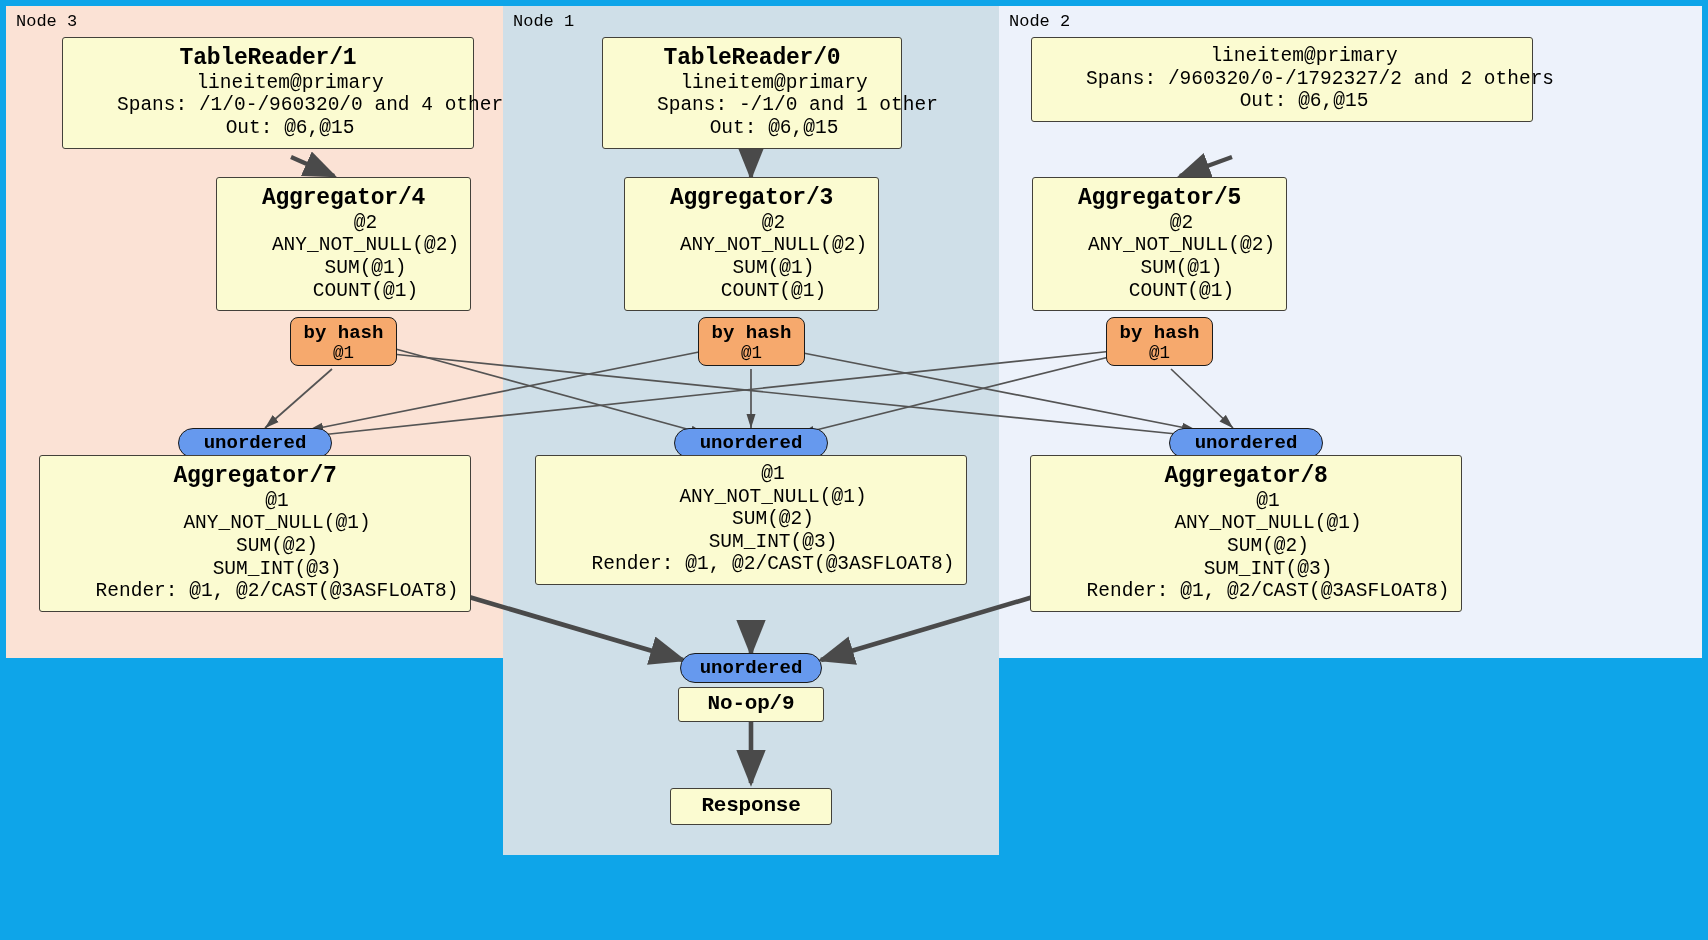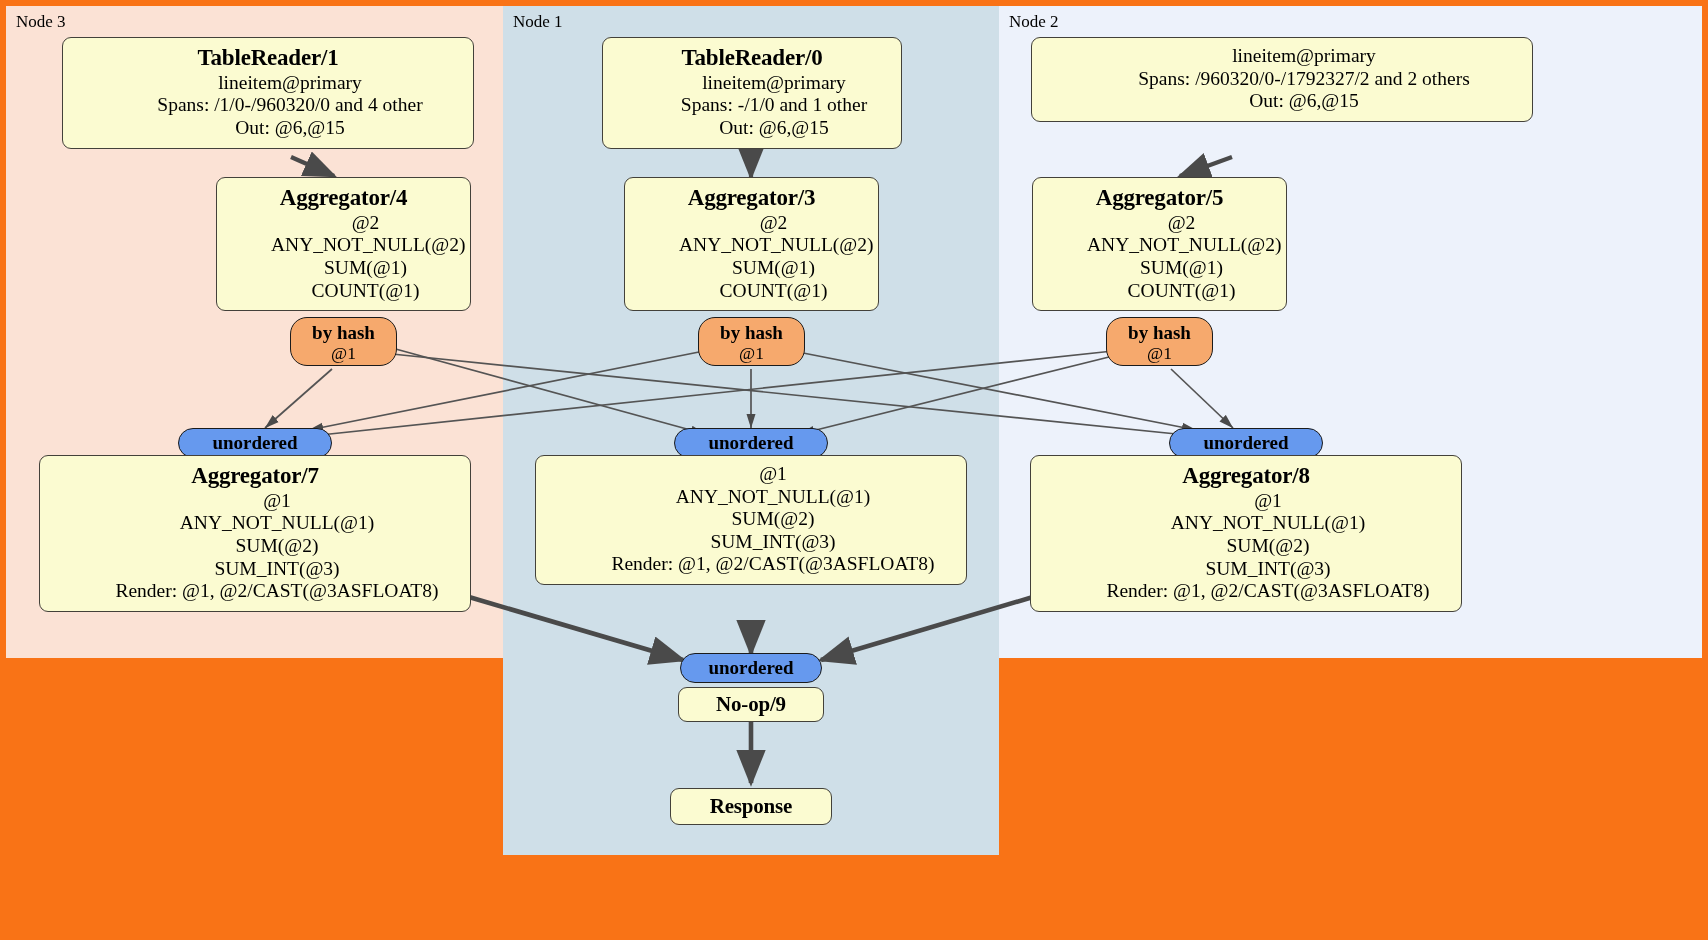--- a/index.html
+++ b/index.html
@@ -4,22 +4,22 @@
 <style>
   html, body {
     margin: 0;
     padding: 0;
     background: #ffffff;
   }
   #stage {
     position: relative;
     width: 1708px;
     height: 940px;
-    background: #f97316;
-    font-family: Liberation Serif, serif;
+    background: #0ea5e9;
+    font-family: Liberation Mono, monospace;
     overflow: hidden;
   }
 
   
   .panel {
     position: absolute;
     box-sizing: border-box;
   }
   .panel-label {
     position: absolute;
@@ -41,21 +41,21 @@
     height: 940px;
     pointer-events: none;
   }
 
   
   .box {
     position: absolute;
     box-sizing: border-box;
     background: #fbfbd1;
     border: 1.6px solid #43413a;
-    border-radius: 9px;
+    border-radius: 3px;
     text-align: center;
     padding: 7px 10px 8px 10px;
     color: #000;
     line-height: 1.16;
   }
   .box .title {
     font-size: 23px;
     font-weight: bold;
     letter-spacing: -0.2px;
     white-space: nowrap;
@@ -70,21 +70,21 @@
   .pill {
     position: absolute;
     box-sizing: border-box;
     border: 1.7px solid #1b1b1b;
     text-align: center;
     color: #000;
     line-height: 1.1;
   }
   .pill.hash {
     background: #f6a96d;
-    border-radius: 17px;
+    border-radius: 8px;
     padding-top: 5px;
   }
   .pill.hash .t1 { font-size: 19px; font-weight: bold; }
   .pill.hash .t2 { font-size: 17.5px; }
   .pill.unordered {
     background: #6699ee;
     border-radius: 16px;
     display: flex;
     align-items: center;
     justify-content: center;

